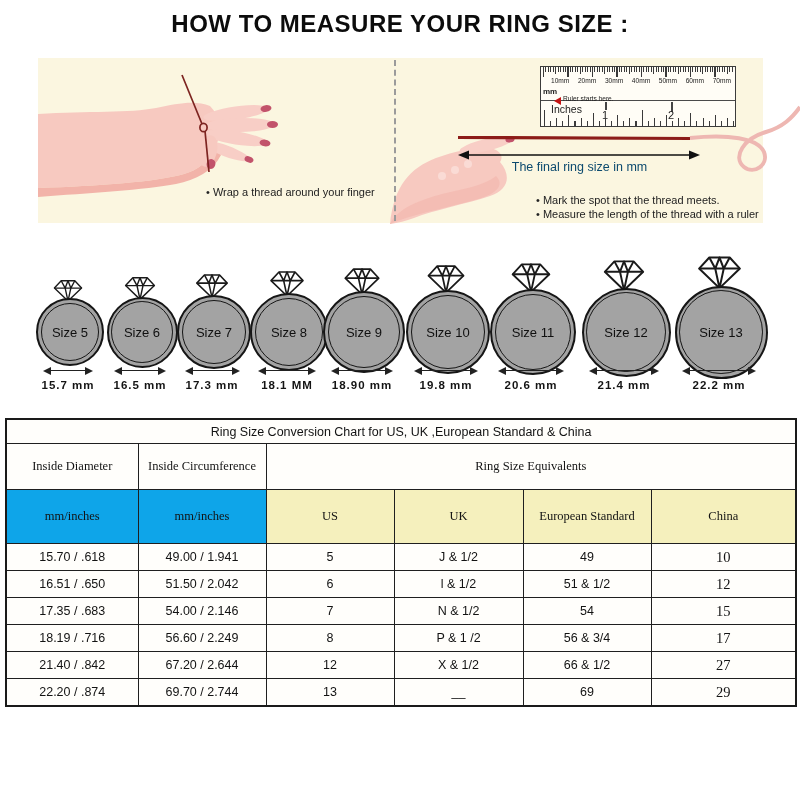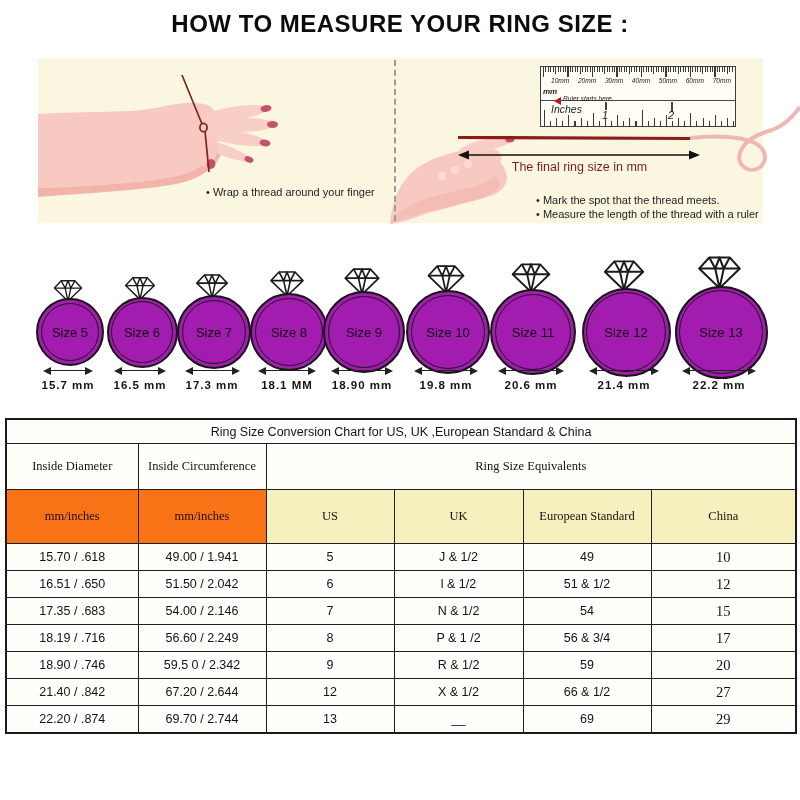--- a/index.html
+++ b/index.html
@@ -14,25 +14,25 @@
   .illus{position:absolute;left:38px;top:58px;width:725px;height:165px;
     background:#fbf6e0;overflow:visible;}
   .illus svg.art{position:absolute;left:0;top:0;overflow:visible;}
   .divider{position:absolute;left:356px;top:2px;height:161px;width:0;
     border-left:2px dashed #9b9b9b;}
   .step-text{position:absolute;font-size:11px;color:#222;white-space:nowrap;}
   .step-left{left:168px;top:128px;}
   .step-r1{left:498px;top:136px;}
   .step-r2{left:498px;top:150px;}
   .final-label{position:absolute;left:420px;top:102px;width:243px;text-align:center;
-    font-size:12.5px;color:#7f1d1d;}
+    font-size:12.5px;color:#0c4a6e;}
 
   
   .ruler{position:absolute;left:502px;top:8px;width:196px;height:61px;
-    background:#fffdf6;border:1.5px solid #3c3c3c;box-sizing:border-box;font-style:italic;}
+    background:#fffdf6;border:1.5px solid #3c3c3c;box-sizing:border-box;}
   .tick{position:absolute;pointer-events:none;}
   .t-minor{top:0;left:2px;right:1px;height:4.5px;
     background:repeating-linear-gradient(to right,#3a3a3a 0,#3a3a3a 1px,transparent 1px,transparent 2.45px);}
   .t-mid{top:0;left:2px;right:1px;height:7px;
     background:repeating-linear-gradient(to right,#3a3a3a 0,#3a3a3a 1px,transparent 1px,transparent 12.25px);}
   .t-major{top:0;left:2px;right:1px;height:10px;
     background:repeating-linear-gradient(to right,#3a3a3a 0,#3a3a3a 1px,transparent 1px,transparent 24.5px);}
   .b-16{bottom:0;left:3px;right:1px;height:5px;
     background:repeating-linear-gradient(to right,#3a3a3a 0,#3a3a3a 1px,transparent 1px,transparent 6.1px);}
   .b-8{bottom:0;left:3px;right:1px;height:8px;
@@ -53,42 +53,42 @@
   .inches-label{position:absolute;left:10px;top:36px;font-size:10.5px;color:#222;}
   .inch-num{position:absolute;top:42px;font-size:11px;color:#222;}
   .n1{left:61px;} .n2{left:127px;}
   .inch-up{position:absolute;width:1.5px;background:#444;top:34.5px;height:8px;}
   .u1{left:64px;} .u2{left:130px;height:10px;}
 
   
   .rings{position:absolute;left:0;top:0;width:800px;height:412px;}
   .ring{position:absolute;top:330px;left:var(--cx);width:0;height:0;}
   .ring-circle{position:absolute;left:calc(var(--d) / -2);top:calc(var(--d) / -2);
-    width:var(--d);height:var(--d);border:2.6px solid #161616;border-radius:50%;background:#a21caf;}
+    width:var(--d);height:var(--d);border:2.6px solid #161616;border-radius:50%;background:#a3a3a3;}
   .ring-circle::before{content:"";position:absolute;inset:2.6px;border:1.8px solid #161616;border-radius:50%;}
   .ring-label{position:absolute;left:50%;top:50%;transform:translate(-50%,-50%);
     font-size:13px;color:#101010;white-space:nowrap;}
   .ring-diamond{position:absolute;left:calc(var(--dw) / -2);bottom:calc(var(--d) / 2 - 5px);width:var(--dw);}
   .ring-arrow{position:absolute;top:37px;left:calc(var(--aw) / -2);width:var(--aw);height:9px;}
   .ring-arrow .ln{position:absolute;left:3px;right:3px;top:3.2px;border-top:1.6px solid #222;}
   .ring-arrow .ah{position:absolute;top:0;width:0;height:0;}
   .ring-arrow .ah.l{left:0;border-top:4.4px solid transparent;border-bottom:4.4px solid transparent;border-right:8px solid #222;}
   .ring-arrow .ah.r{right:0;border-top:4.4px solid transparent;border-bottom:4.4px solid transparent;border-left:8px solid #222;}
   .ring-mm{position:absolute;top:49px;left:-60px;width:120px;text-align:center;
     font-size:11.5px;font-weight:700;letter-spacing:1px;color:#141414;white-space:nowrap;}
 
   
   table.conv{position:absolute;left:5px;top:418px;width:790px;border-collapse:collapse;
     border:2.5px solid #1a1a1a;table-layout:fixed;}
   table.conv td{border:1.6px solid #1f1f1f;text-align:center;vertical-align:middle;
     font-size:12.5px;color:#131313;background:#fffefb;padding:0 2px;}
   td.tbl-title{height:23px;background:#ffffff;font-size:12.5px;margin-left:8px;}
   td.hdr{font-family:"Liberation Serif",serif;font-size:15.5px;background:#f5f0bd;height:45px;}
   td.sub{font-family:"Liberation Serif",serif;font-size:15.5px;height:53px;}
-  td.sub.cream{background:#f97316;margin-top:36px;}
+  td.sub.cream{background:#0ea5e9;margin-top:36px;}
   td.sub.yellow{background:#f5f0bd;margin-top:8px;}
   tr.datarow td{height:26px;text-align:center;}
   tr.datarow td.china{font-family:"Liberation Serif",serif;font-size:14.5px;}
   col.c1{width:132px;}col.c2{width:128px;}col.c3{width:128px;}
   col.c4{width:129px;}col.c5{width:128px;}col.c6{width:145px;}
 </style>
 </head>
 <body>
 
 <div class="page-title">HOW TO MEASURE YOUR RING SIZE :</div>
@@ -372,28 +372,20 @@
     </tr>
       <tr class="datarow">
       <td>18.19 / .716</td>
       <td>56.60 / 2.249</td>
       <td>8</td>
       <td>P &amp; 1 /2</td>
       <td>56 &amp; 3/4</td>
       <td class="china">17</td>
     </tr>
       <tr class="datarow">
-      <td>18.90 / .746</td>
-      <td>59.5 0 / 2.342</td>
-      <td>9</td>
-      <td>R &amp; 1/2</td>
-      <td>59</td>
-      <td class="china">20</td>
-    </tr>
-      <tr class="datarow">
       <td>21.40 / .842</td>
       <td>67.20 / 2.644</td>
       <td>12</td>
       <td>X &amp; 1/2</td>
       <td>66 &amp; 1/2</td>
       <td class="china">27</td>
     </tr>
       <tr class="datarow">
       <td>22.20 / .874</td>
       <td>69.70 / 2.744</td>

